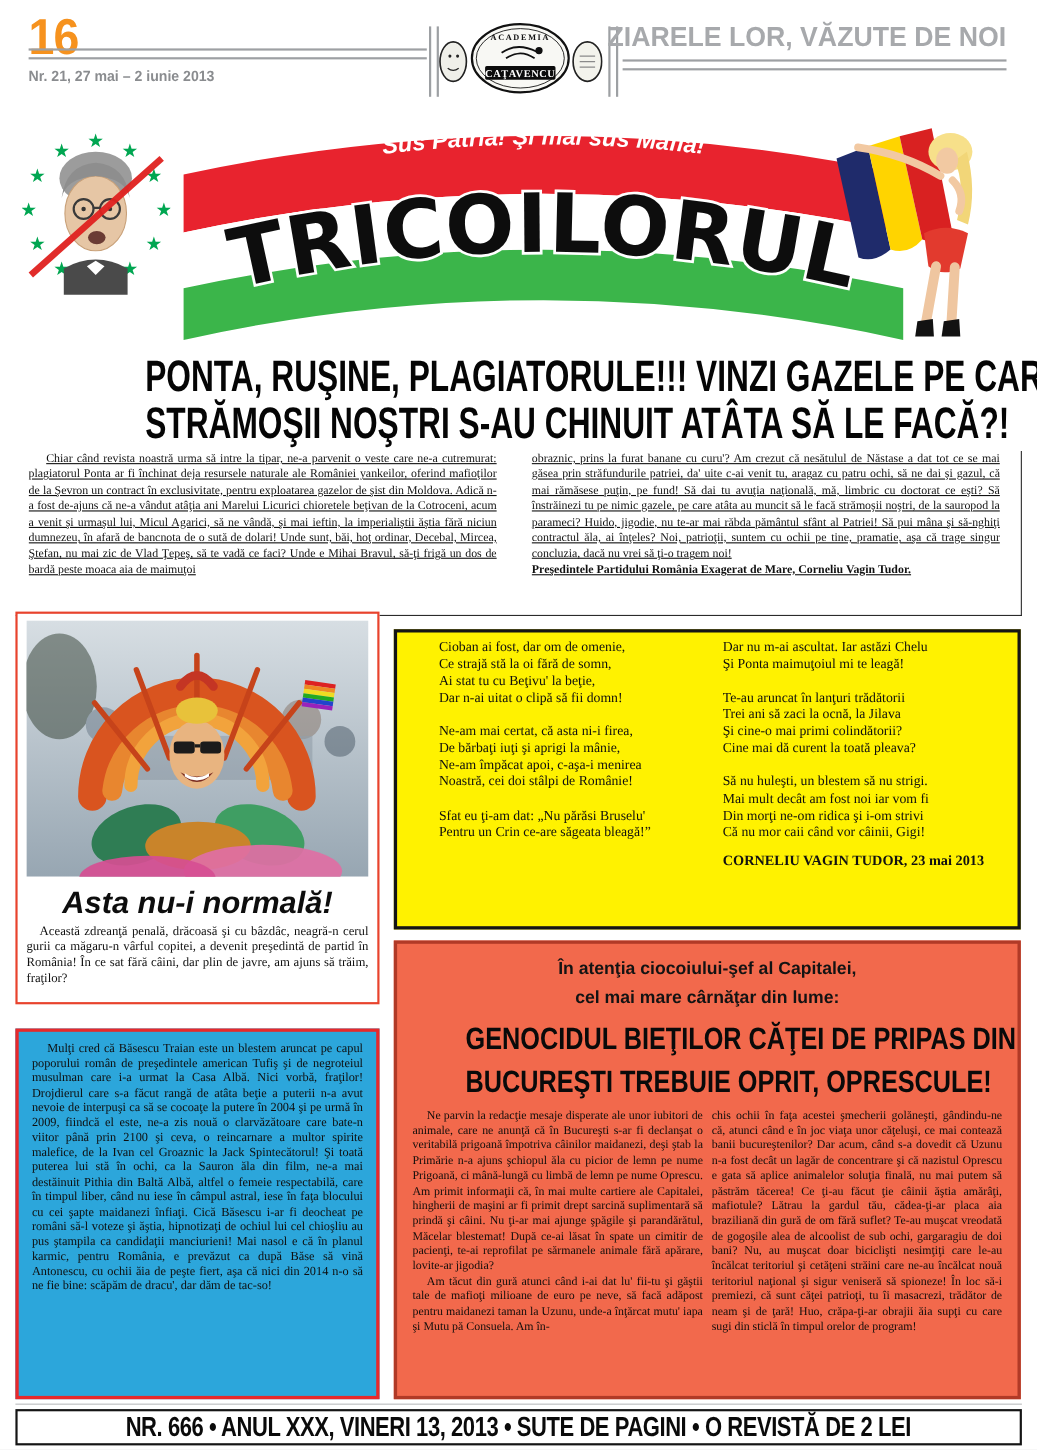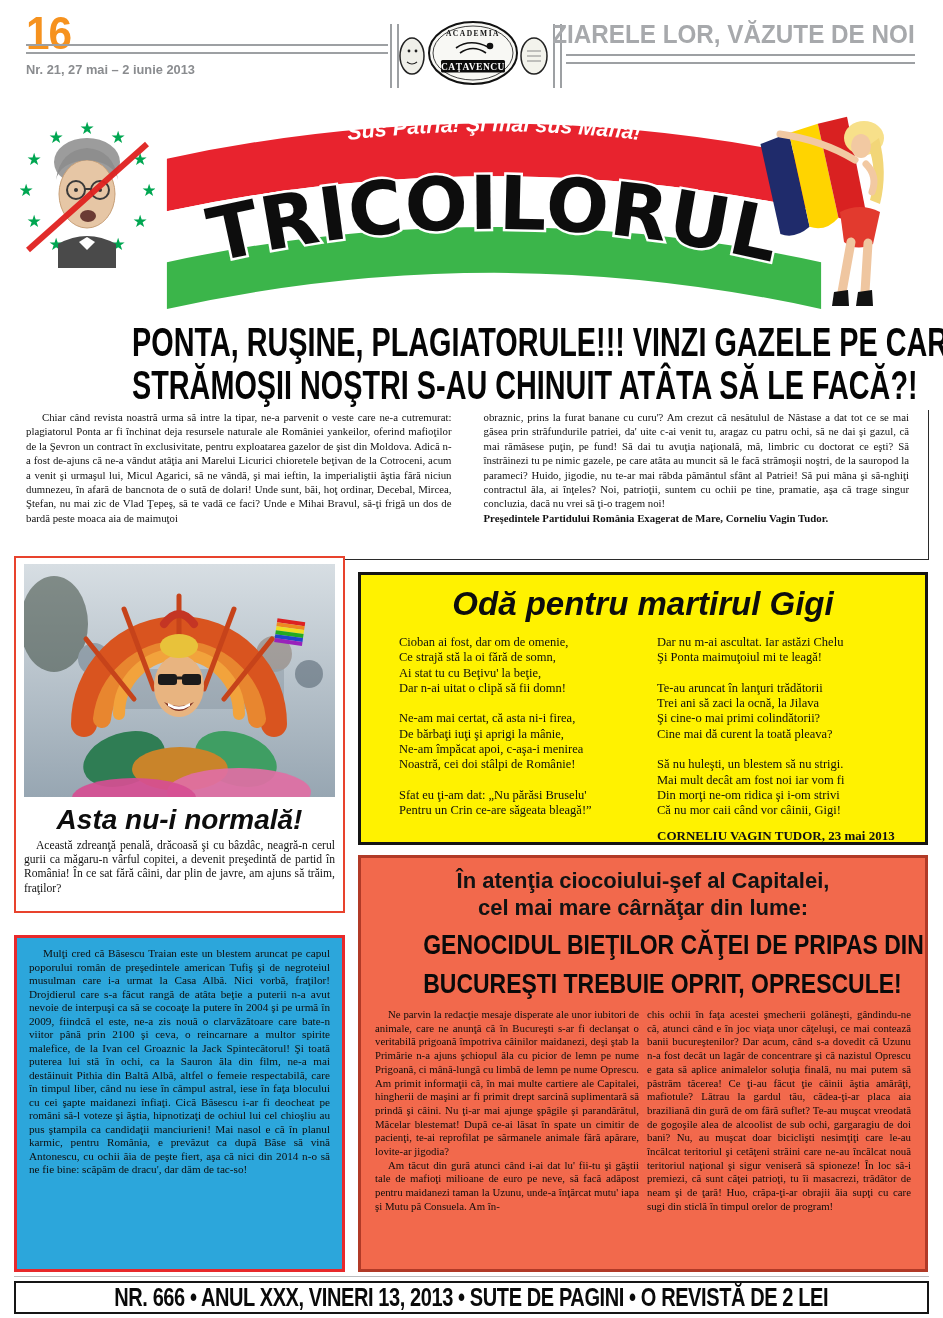--- a/index.html
+++ b/index.html
@@ -20,21 +20,21 @@
                  transform:scaleX(.97);transform-origin:right top;white-space:nowrap;}
   .rule-right{left:566px;right:28px;top:54px;height:6px;
               border-top:2px solid #9DA0A3;border-bottom:2px solid #9DA0A3;}
 
   
   .main-headline{left:0;top:321px;width:943px;text-align:center;
                  font-weight:900;font-size:40px;line-height:43px;color:#050505;
                  transform:scaleX(.72);transform-origin:center top;white-space:nowrap;}
 
   
-  .lead{left:26px;top:410px;width:883px;height:147px;display:flex;gap:32px;overflow:hidden;}
+  .lead{left:26px;top:410px;width:883px;height:147px;display:flex;gap:32px;overflow:hidden;text-decoration:underline;}
   .lead-col{width:50%;font-family:"Liberation Serif",serif;font-size:10.8px;
             line-height:14.4px;text-align:justify;}
   .lead-col p{margin:0;text-indent:16px;}
   .lead-byline{margin-top:1px;font-weight:bold;text-align:left;text-indent:0 !important;}
   .lead-divider{left:14px;top:559px;width:915px;border-top:1.5px solid #2b2b2b;height:0;}
   .lead-vrule{left:928px;top:410px;height:150px;border-left:1.5px solid #2b2b2b;width:0;}
 
   
   .photo-box{left:14px;top:556px;width:331px;height:357px;border:2px solid #E8432D;
              box-sizing:border-box;padding:6px 8px;overflow:hidden;background:#fff;}
@@ -58,21 +58,21 @@
              line-height:38px;color:#0d0d0d;margin:4px 0 12px;}
   .ode-cols{display:flex;gap:40px;padding-left:20px;}
   .ode-col{width:250px;font-family:"Liberation Serif",serif;font-size:12.5px;
            line-height:15.3px;white-space:pre-line;color:#0e0e0e;}
   .ode-byline{font-family:"Liberation Serif",serif;font-weight:bold;font-size:13px;
               margin-top:9px;white-space:nowrap;}
 
   
   .genocide-box{left:358px;top:855px;width:570px;height:417px;background:#F2694C;
                 border:3px solid #B13A27;box-sizing:border-box;padding:9px 14px;overflow:hidden;}
-  .gen-kicker{text-align:center;font-weight:bold;font-size:22px;line-height:27px;color:#131313;}
+  .gen-kicker{text-align:center;font-weight:bold;font-size:16px;line-height:27px;color:#131313;}
   .gen-headline{text-align:center;font-weight:900;font-size:28px;line-height:39px;
                 color:#0a0a0a;transform:scaleX(.82);transform-origin:center top;
                 margin-top:4px;white-space:nowrap;}
   .gen-cols{display:flex;gap:8px;margin-top:5px;}
   .gen-col{width:50%;font-family:"Liberation Serif",serif;font-size:10.8px;
            line-height:13.7px;text-align:justify;color:#100d0b;}
   .gen-col p{margin:0;text-indent:13px;}
 
   
   .footer-hair{left:14px;top:1276px;width:915px;border-top:1px solid #b9bbbd;height:0;}
@@ -262,21 +262,20 @@
     </svg>
     <div class="photo-caption">Asta nu-i normală!</div>
     <div class="photo-body">Această zdreanţă penală, drăcoasă şi cu bâzdâc, neagră-n cerul gurii ca măgaru-n vârful copitei, a devenit preşedintă de partid în România! În ce sat fără câini, dar plin de javre, am ajuns să trăim, fraţilor?</div>
   </div>
 
   <div class="abs blue-box">
     <div class="blue-body">Mulţi cred că Băsescu Traian este un blestem aruncat pe capul poporului român de preşedintele american Tufiş şi de negroteiul musulman care i-a urmat la Casa Albă. Nici vorbă, fraţilor! Drojdierul care s-a făcut rangă de atâta beţie a puterii n-a avut nevoie de interpuşi ca să se cocoaţe la putere în 2004 şi pe urmă în 2009, fiindcă el este, ne-a zis nouă o clarvăzătoare care bate-n viitor până prin 2100 şi ceva, o reincarnare a multor spirite malefice, de la Ivan cel Groaznic la Jack Spintecătorul! Şi toată puterea lui stă în ochi, ca la Sauron ăla din film, ne-a mai destăinuit Pithia din Baltă Albă, altfel o femeie respectabilă, care în timpul liber, când nu iese în câmpul astral, iese în faţa blocului cu cei şapte maidanezi înfiaţi. Cică Băsescu i-ar fi deocheat pe români să-l voteze şi ăştia, hipnotizaţi de ochiul lui cel chioşliu au pus ştampila ca candidaţii manciurieni! Mai nasol e că în planul karmic, pentru România, e prevăzut ca după Băse să vină Antonescu, cu ochii ăia de peşte fiert, aşa că nici din 2014 n-o să ne fie bine: scăpăm de dracu', dar dăm de tac-so!</div>
   </div>
 
   <div class="abs ode-box">
-    <div class="ode-title">Odă pentru martirul Gigi</div>
     <div class="ode-cols">
       <div class="ode-col">Cioban ai fost, dar om de omenie,
 Ce strajă stă la oi fără de somn,
 Ai stat tu cu Beţivu' la beţie,
 Dar n-ai uitat o clipă să fii domn!
 
 Ne-am mai certat, că asta ni-i firea,
 De bărbaţi iuţi şi aprigi la mânie,
 Ne-am împăcat apoi, c-aşa-i menirea
 Noastră, cei doi stâlpi de Românie!

